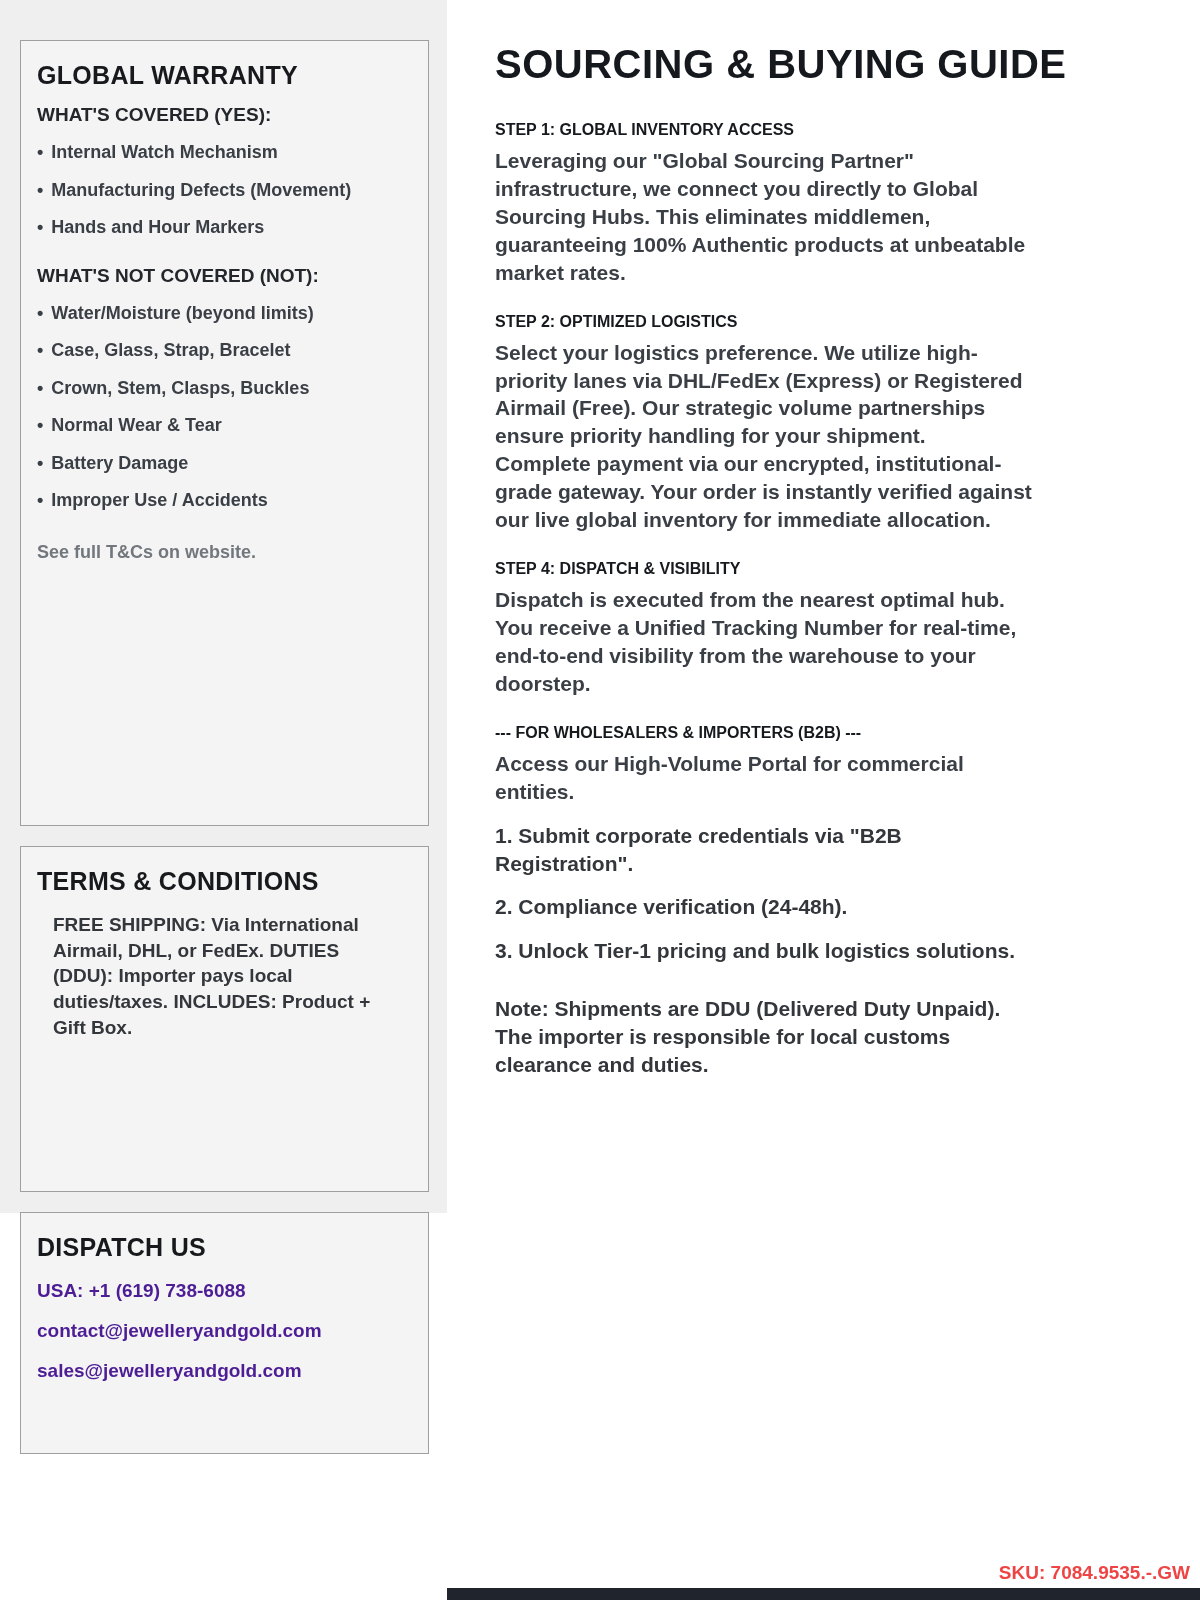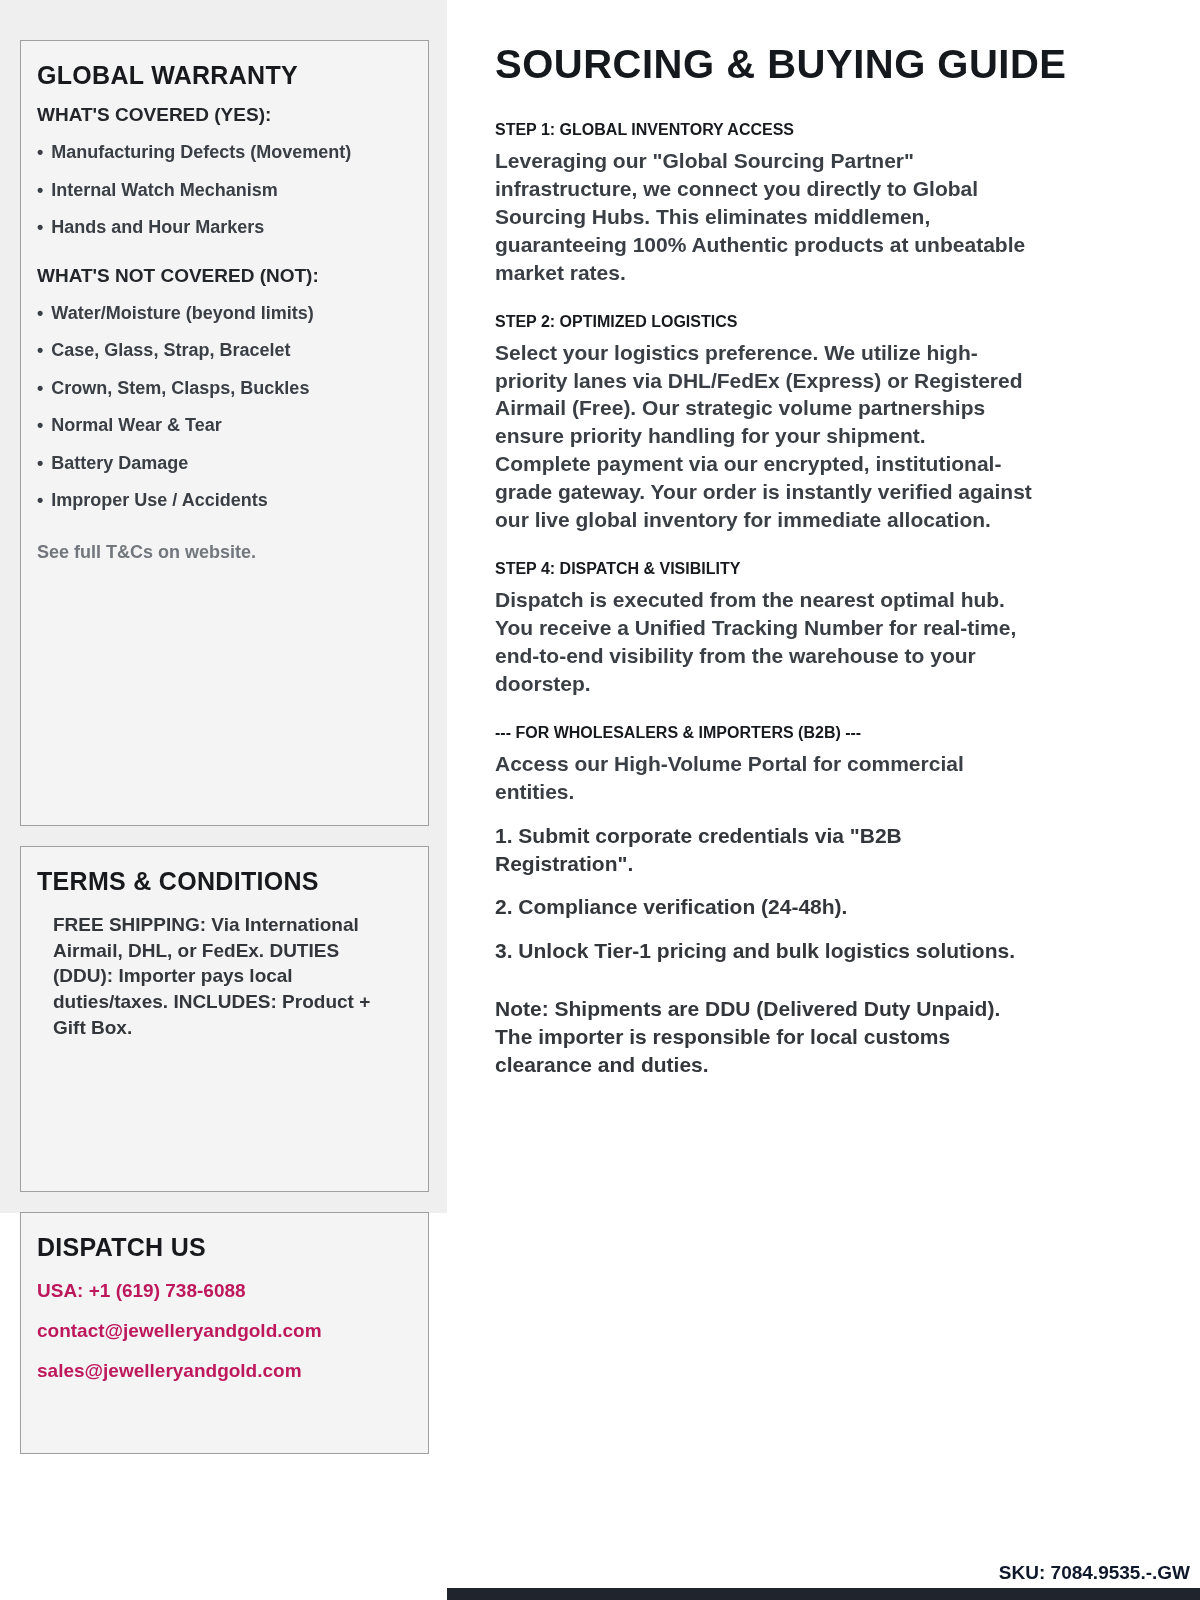--- a/index.html
+++ b/index.html
@@ -58,21 +58,21 @@
     margin-top: 30px;
   }
   .terms-body {
     font-size: 19px; font-weight: 700;
     color: #33373c;
     line-height: 1.35;
     margin: 16px;
   }
   .contact-line {
     font-size: 19px; font-weight: 700;
-    color: #be185d;
+    color: #4c1d95;
     margin: 18px 0;
   }
 
   
   .main {
     position: absolute; left: 447px; top: 0; right: 0; bottom: 0;
     background: #ffffff;
     padding: 42px 60px 0 48px;
   }
   .main-title {
@@ -106,38 +106,38 @@
     color: #33373c;
     line-height: 1.33;
     margin: 30px 0 0 0;
     max-width: 545px;
   }
 
   
   .sku {
     position: absolute; right: 10px; bottom: 16px;
     font-size: 19px; font-weight: 700;
-    color: #0f172a;
+    color: #ef4444;
   }
   .bottom-bar {
     position: absolute; left: 447px; right: 0; bottom: 0;
     height: 12px;
     background: #20242c;
   }
 </style>
 </head>
 <body>
 
 <div class="sidebar">
 
   <div class="side-box warranty">
     <h2 class="side-title">GLOBAL WARRANTY</h2>
     <div class="side-subhead first">WHAT'S COVERED (YES):</div>
+    <div class="bullet-item">Internal Watch Mechanism</div>
     <div class="bullet-item">Manufacturing Defects (Movement)</div>
-    <div class="bullet-item">Internal Watch Mechanism</div>
     <div class="bullet-item">Hands and Hour Markers</div>
     <div class="side-subhead">WHAT'S NOT COVERED (NOT):</div>
     <div class="bullet-item">Water/Moisture (beyond limits)</div>
     <div class="bullet-item">Case, Glass, Strap, Bracelet</div>
     <div class="bullet-item">Crown, Stem, Clasps, Buckles</div>
     <div class="bullet-item">Normal Wear &amp; Tear</div>
     <div class="bullet-item">Battery Damage</div>
     <div class="bullet-item">Improper Use / Accidents</div>
     <div class="side-footnote">See full T&amp;Cs on website.</div>
   </div>

